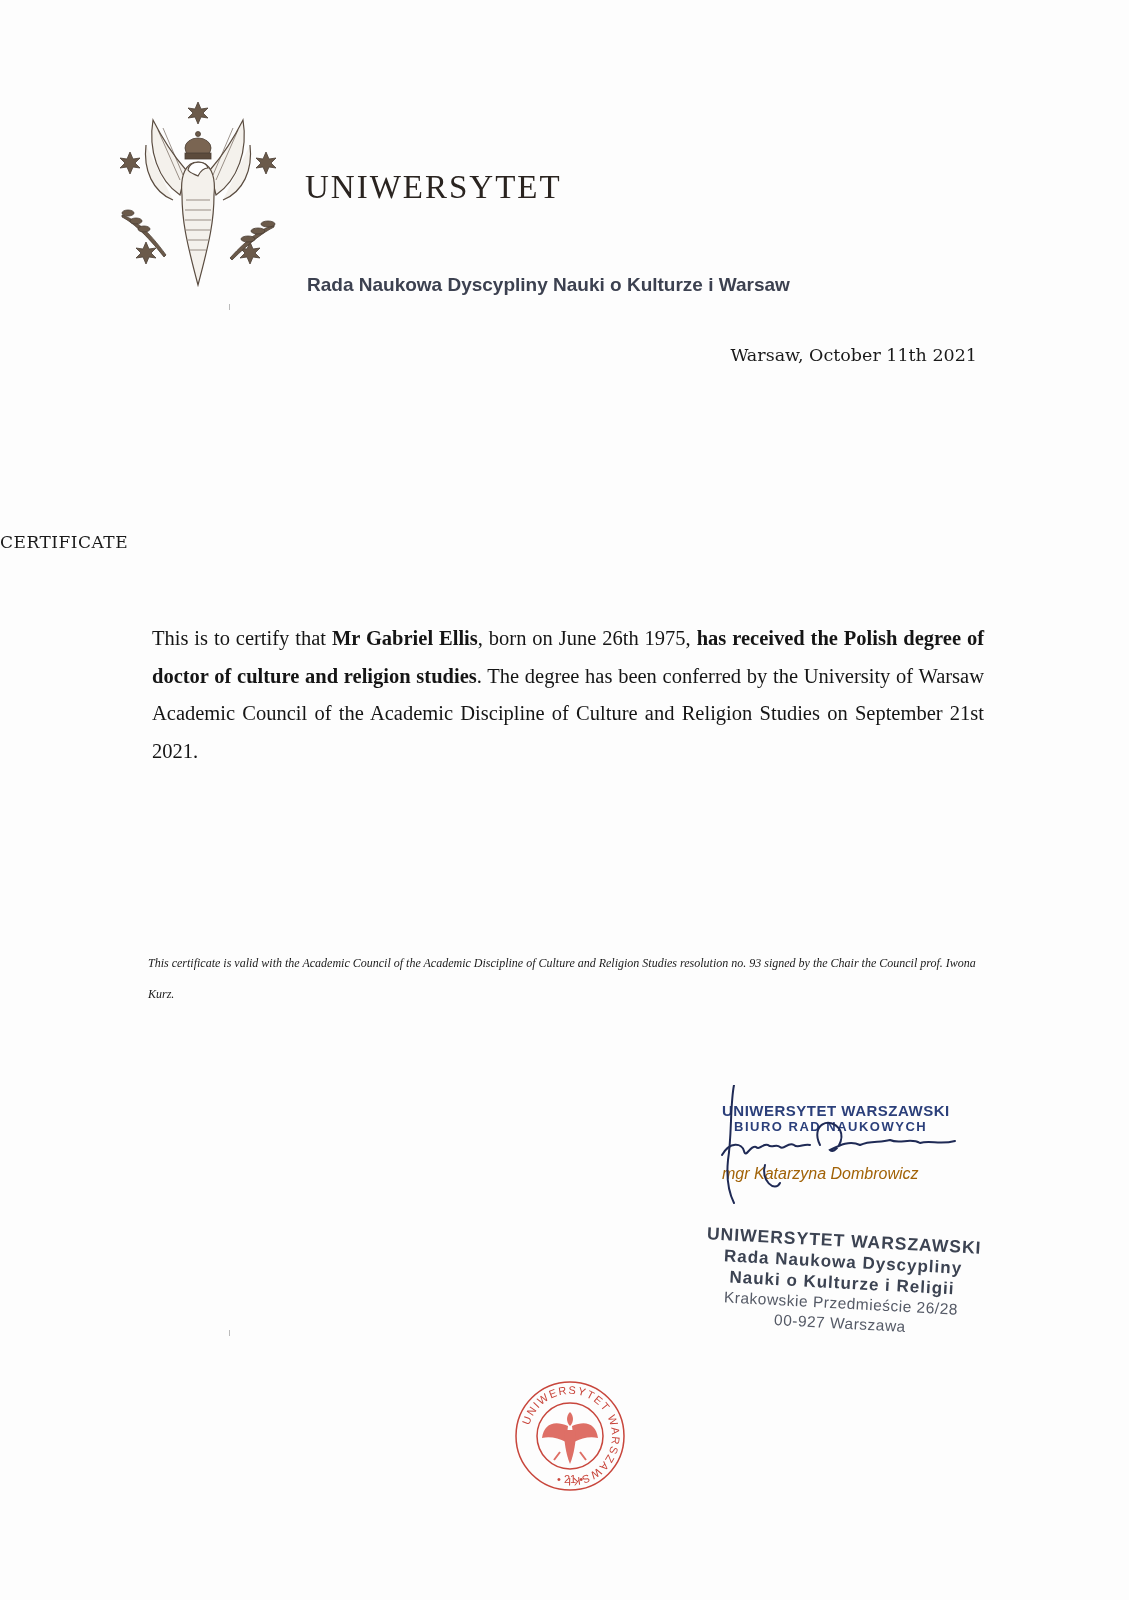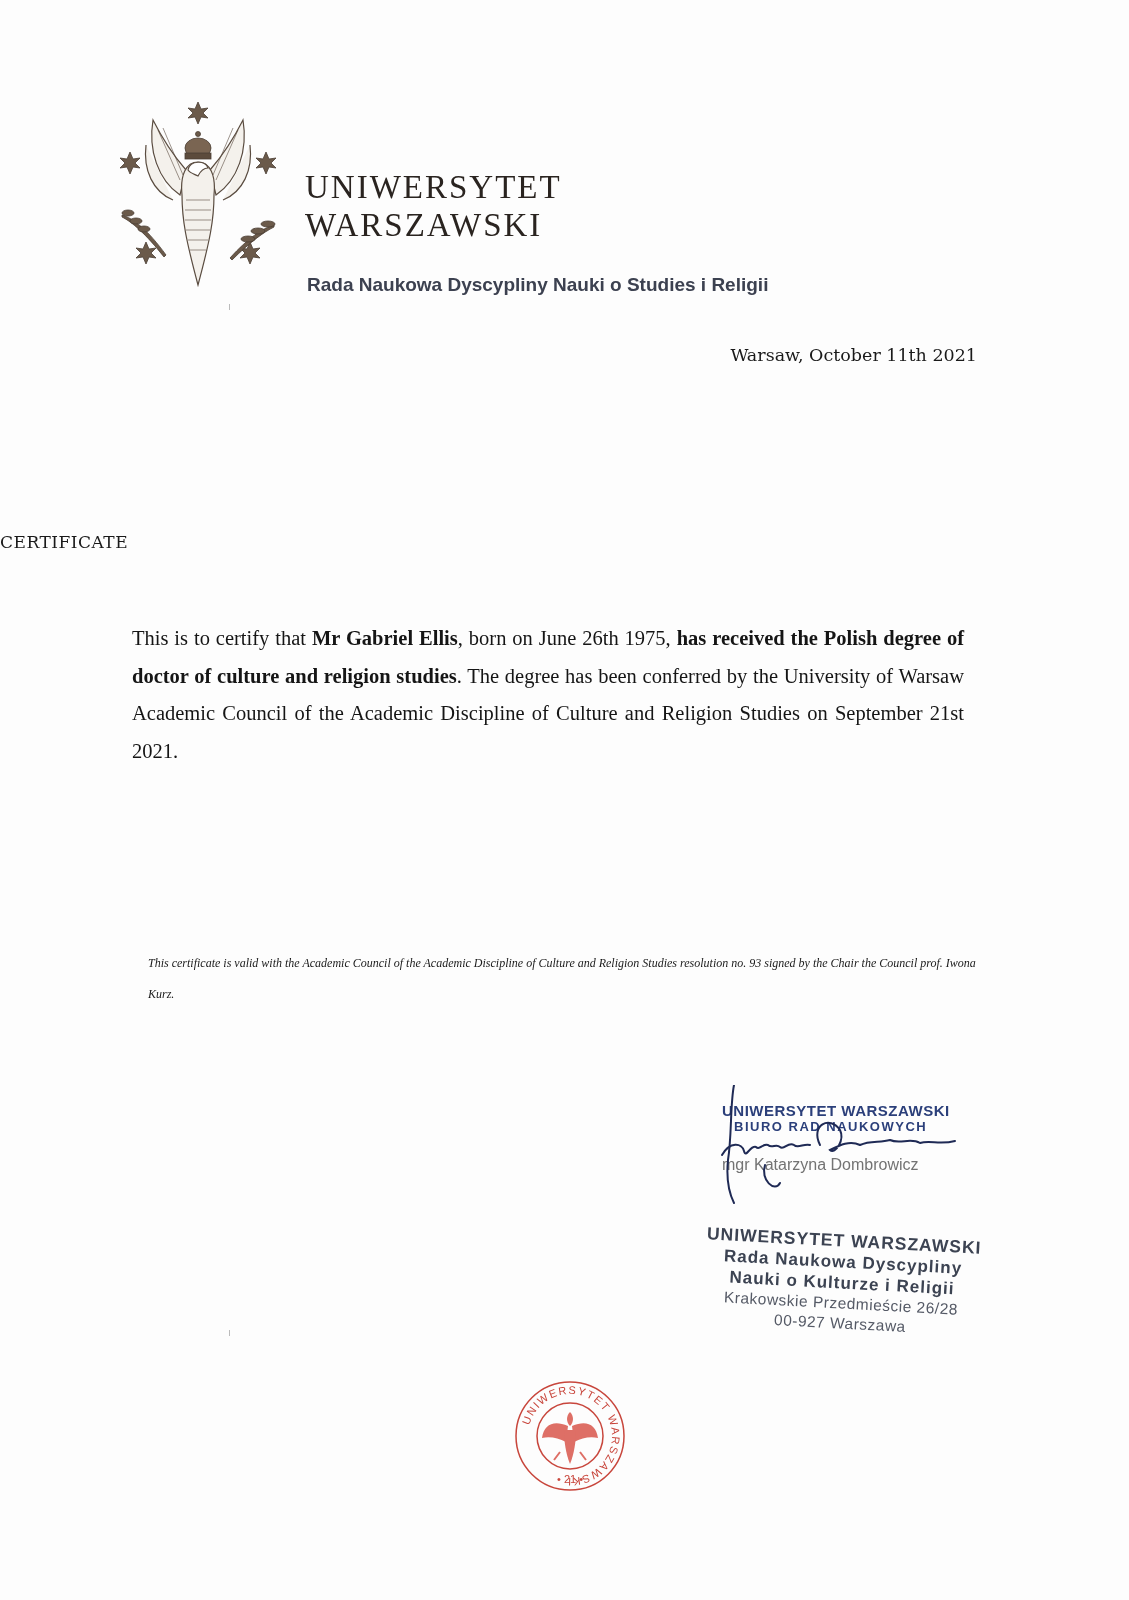--- a/index.html
+++ b/index.html
@@ -8,32 +8,32 @@
 
   .emblem { position: absolute; left: 118px; top: 100px; width: 160px; height: 190px; }
 
   .uni-name { position: absolute; left: 305px; top: 168px; font-family: "Liberation Serif", "DejaVu Serif", serif; font-size: 33px; line-height: 38px; letter-spacing: 2px; color: #2a2420; font-weight: normal; }
   .council { position: absolute; left: 307px; top: 274px; font-family: "Liberation Sans", "DejaVu Sans", sans-serif; font-size: 19px; font-weight: bold; color: #3c4150; }
 
   .date { position: absolute; right: 168px; top: 345px; font-size: 19px; font-family: "DejaVu Serif", serif; font-size: 17.5px; color: #1a1a1a; }
 
   .title { position: absolute; left: 0; width: 1129px; top: 532px; font-family: "DejaVu Serif", serif; font-size: 17px; letter-spacing: 0.5px; }
 
-  .body-text { position: absolute; left: 132px; width: 832px; font-family: "Liberation Serif", "DejaVu Serif", serif; font-size: 20.5px; line-height: 37.5px; text-align: justify; color: #151515; }
+  .body-text { position: absolute; left: 152px; width: 832px; font-family: "Liberation Serif", "DejaVu Serif", serif; font-size: 20.5px; line-height: 37.5px; text-align: justify; color: #151515; }
   .p1 { top: 620px; }
   .p2 { top: 795px; }
   .body-text b { font-weight: bold; }
   .body-text i { font-style: italic; }
 
   .note { position: absolute; left: 148px; width: 832px; top: 948px; font-family: "Liberation Serif", "DejaVu Serif", serif; font-style: italic; font-size: 12px; line-height: 31px; color: #1a1a1a; }
 
   .stamp1 { position: absolute; left: 720px; top: 1085px; width: 260px; height: 120px; color: #2b3f7a; font-family: "Liberation Sans", "DejaVu Sans", sans-serif; }
   .stamp1 .l1 { position: absolute; left: 2px; top: 17px; font-size: 15px; font-weight: bold; letter-spacing: 0.5px; }
   .stamp1 .l2 { position: absolute; left: 14px; top: 34px; font-size: 13px; font-weight: bold; letter-spacing: 1.5px; }
-  .stamp1 .l3 { position: absolute; left: 2px; top: 71px; font-size: 16px; color: #737373; }
+  .stamp1 .l3 { position: absolute; left: 2px; top: 80px; font-size: 16px; font-style: italic; color: #a16207; }
   .stamp1 svg { position: absolute; left: 0; top: 0; }
 
   .stamp2 { position: absolute; left: 700px; top: 1222px; width: 290px; color: #3c4352; font-family: "Liberation Sans", "DejaVu Sans", sans-serif; text-align: center; transform: rotate(3deg); transform-origin: left top; }
   .stamp2 .a { font-size: 17.5px; font-weight: bold; letter-spacing: 1px; line-height: 22px; }
   .stamp2 .b { font-size: 17px; font-weight: bold; letter-spacing: 1px; line-height: 21px; }
   .stamp2 .c { font-size: 15.5px; letter-spacing: 0.5px; line-height: 20px; color: #555a66; }
 
   .seal { position: absolute; left: 514px; top: 1380px; width: 112px; height: 112px; }
 
   .speck { position: absolute; width: 1px; height: 6px; background: #bbb; }
@@ -79,23 +79,22 @@
       <ellipse cx="26" cy="129" rx="6" ry="3"></ellipse>
       <path d="M156,125 C145,128 130,138 112,158 L114,160 C132,142 146,132 156,127 Z"></path>
       <ellipse cx="150" cy="124" rx="7" ry="3"></ellipse>
       <ellipse cx="140" cy="131" rx="7" ry="3"></ellipse>
       <ellipse cx="130" cy="139" rx="7" ry="3"></ellipse>
     </g>
   </svg>
 
   <div class="uni-name">
     <div>UNIWERSYTET</div>
-    <div>WARSZAWSKI</div>
   </div>
-  <div class="council">Rada Naukowa Dyscypliny Nauki o Studies i Religii</div>
+  <div class="council">Rada Naukowa Dyscypliny Nauki o Kulturze i Warsaw</div>
 
   <div class="date">Warsaw, October 11th 2021</div>
 
   <div class="title">CERTIFICATE</div>
 
   <div class="body-text p1">
     <span>This is to certify that </span><b>Mr Gabriel Ellis</b><span>, born on June 26th 1975, </span><b>has received the Polish degree of doctor of culture and religion studies</b><span>. The degree has been conferred by the University of Warsaw Academic Council of the Academic Discipline of Culture and Religion Studies on September 21st 2021.</span>
   </div>
 
 

